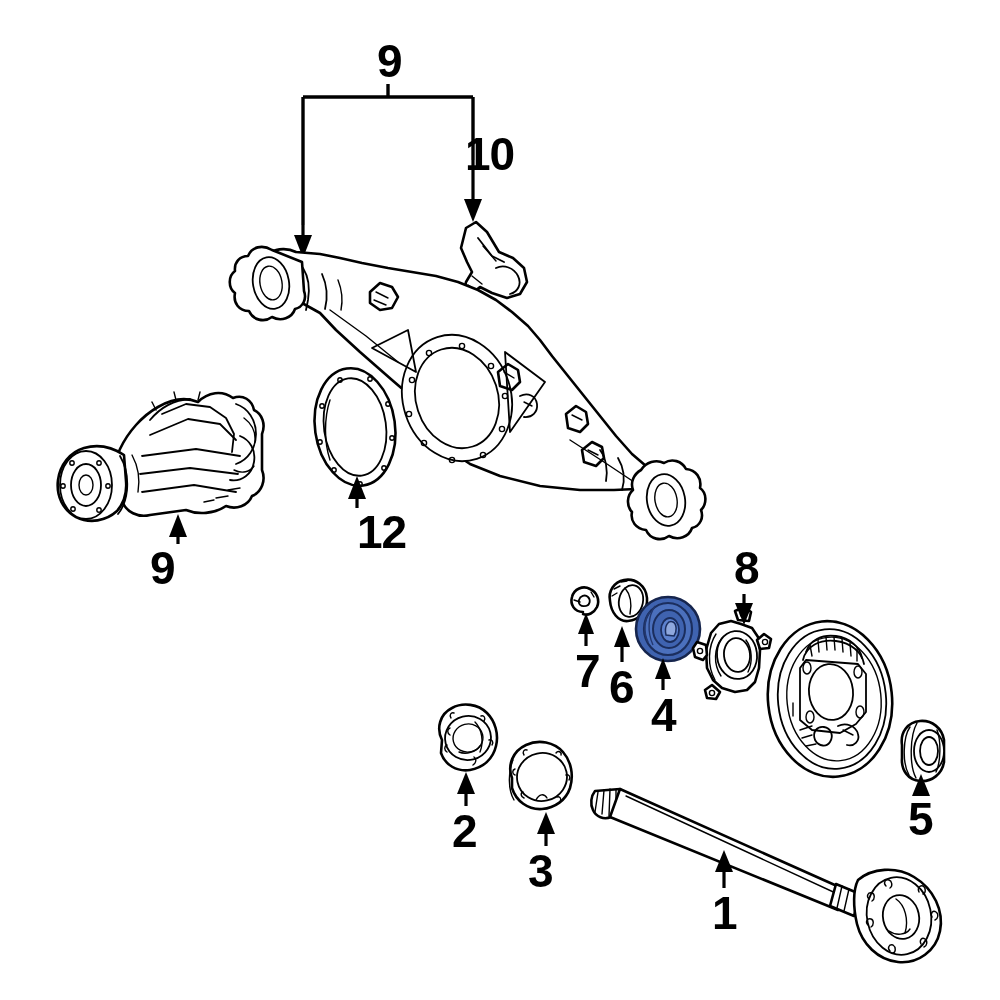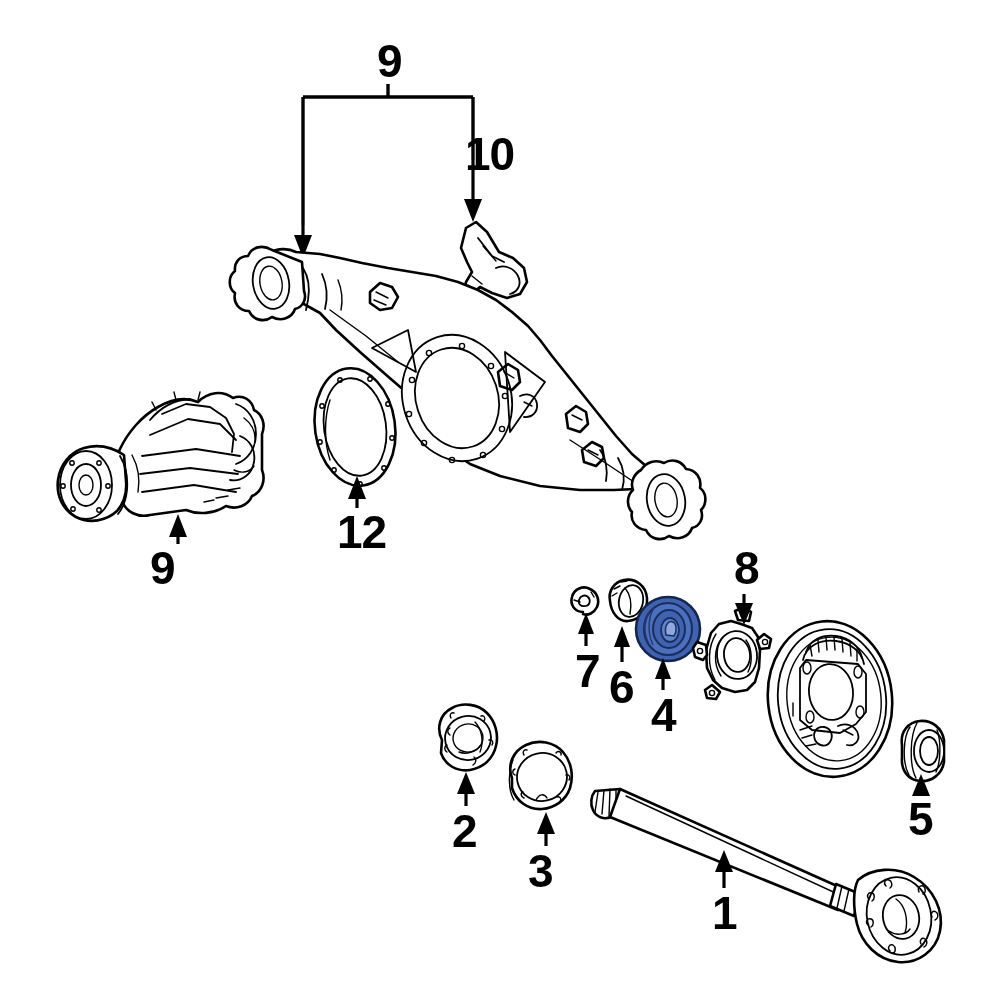--- a/index.html
+++ b/index.html
@@ -41,21 +41,21 @@
   .lbl-2  { left: 452px; top: 808px; }
   .lbl-3  { left: 528px; top: 848px; }
   .lbl-4  { left: 651px; top: 692px; }
   .lbl-5  { left: 908px; top: 796px; }
   .lbl-6  { left: 609px; top: 664px; }
   .lbl-7  { left: 575px; top: 648px; }
   .lbl-8  { left: 734px; top: 545px; }
   .lbl-9  { left: 377px; top: 38px; }
   .lbl-10 { left: 453px; top: 131px; margin-left: 12px; }
   .lbl-11 { left: 150px; top: 545px; }
-  .lbl-12 { left: 337px; top: 509px; }
+  .lbl-12 { left: 357px; top: 509px; }
 </style>
 </head>
 <body>
 
 <div id="diagram-root">
 
   <svg id="parts-svg" viewBox="0 0 1000 1000">
     <defs>
       <style>
         .ln   { fill:none; stroke:#000; stroke-width:2.6; stroke-linejoin:round; stroke-linecap:round; }

